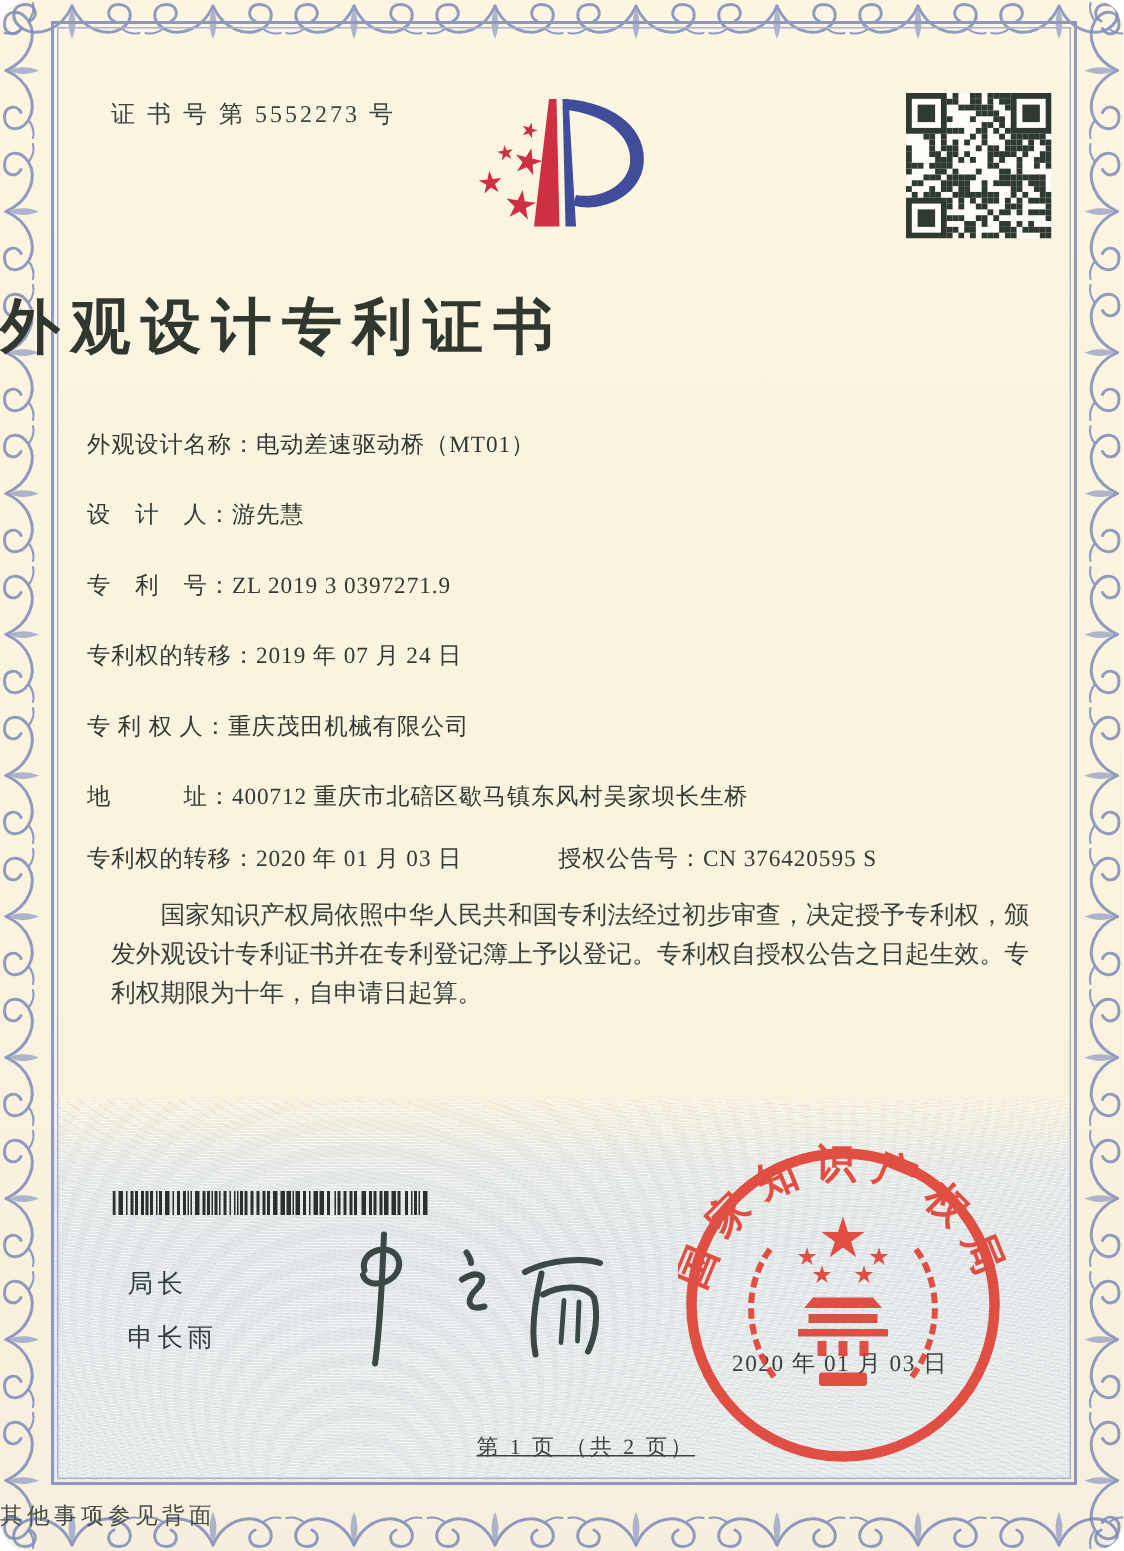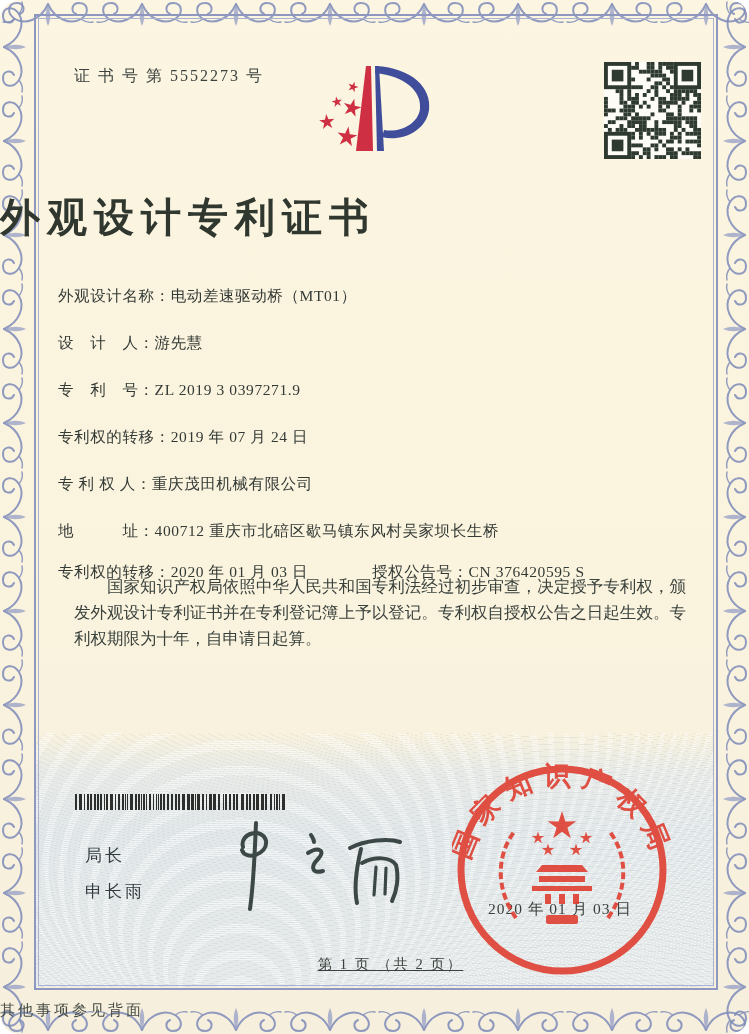--- a/index.html
+++ b/index.html
@@ -20,21 +20,21 @@
   }
   .frame{position:absolute;left:34px;top:14px;width:680px;height:972px;border:2px solid #8d97bf;}
   .frame::after{content:"";position:absolute;inset:2px;border:1px solid #aab2d0;}
   .edge-orn{position:absolute;left:0;top:0;pointer-events:none;}
   .cert-no{position:absolute;left:74px;top:66px;font-size:16px;letter-spacing:2px;color:#3b423e;}
   .title{position:absolute;left:0;top:190px;width:100%;text-align:left;
     font-size:40px;font-weight:700;letter-spacing:7px;color:#30372f;}
   .field{position:absolute;left:58px;font-size:15.5px;letter-spacing:.6px;color:#333a35;white-space:nowrap;}
   .f0{top:286px}.f1{top:333px}.f2{top:380px}.f3{top:427px}.f4{top:474px}.f5{top:521px}.f6{top:562px}
   .field-col2{position:absolute;left:372px;top:562px;font-size:15.5px;letter-spacing:.6px;color:#333a35;white-space:nowrap;}
-  .body-text{position:absolute;left:74px;top:574px;width:612px;font-size:16.5px;line-height:26px;
+  .body-text{position:absolute;left:74px;top:597px;width:612px;font-size:16.5px;line-height:26px;
     text-align:justify;color:#39413c;}
   .body-text p{margin:0 0 4px 0;text-indent:2em;}
   .barcode-wrap{position:absolute;left:75px;top:794px;width:213px;height:16px;}
   .sig-block{position:absolute;left:85px;top:838px;font-size:17px;color:#333d41;letter-spacing:3px;line-height:36px;}
   .sig-block span{display:block;}
   .sig-script{position:absolute;left:205px;top:815px;}
   .seal{position:absolute;left:452px;top:760px;width:220px;height:220px;}
   .seal-date{position:absolute;left:450px;top:899px;width:220px;text-align:center;
     font-size:15.5px;letter-spacing:1px;color:#3a3f3b;}
   .page-info{position:absolute;left:16px;top:955px;width:100%;text-align:center;

